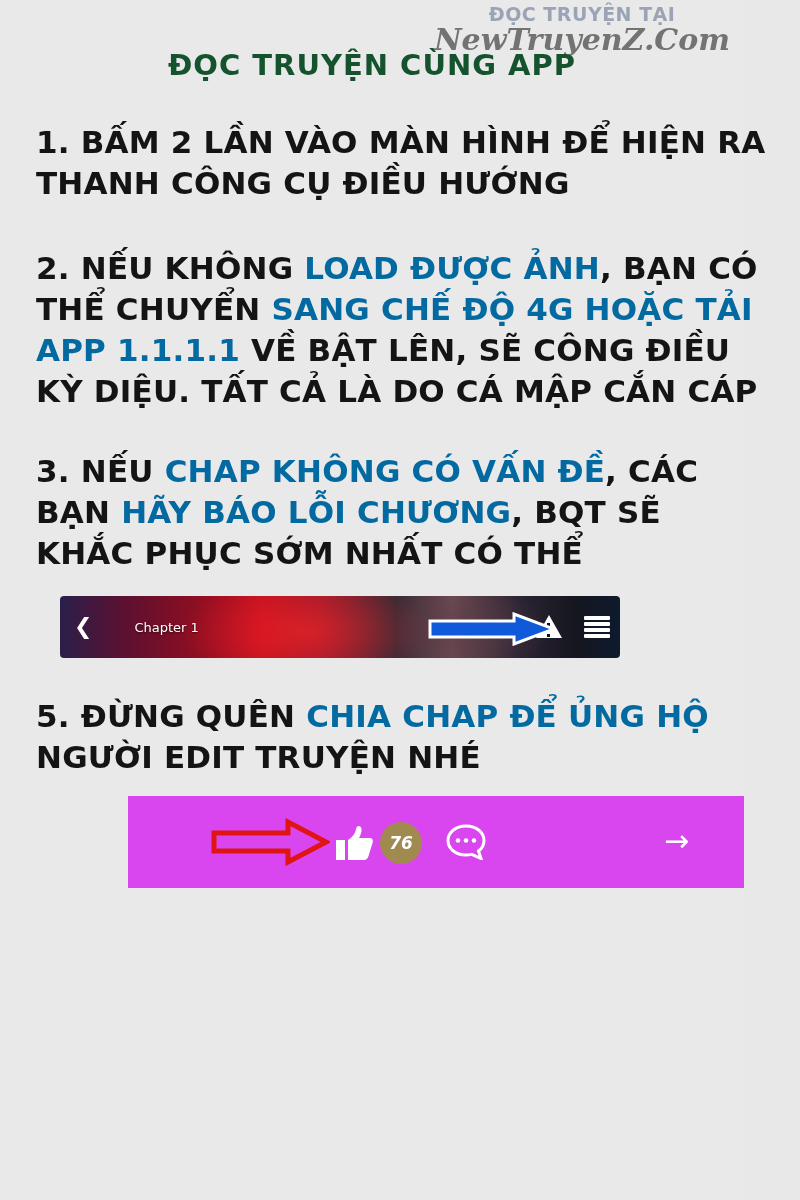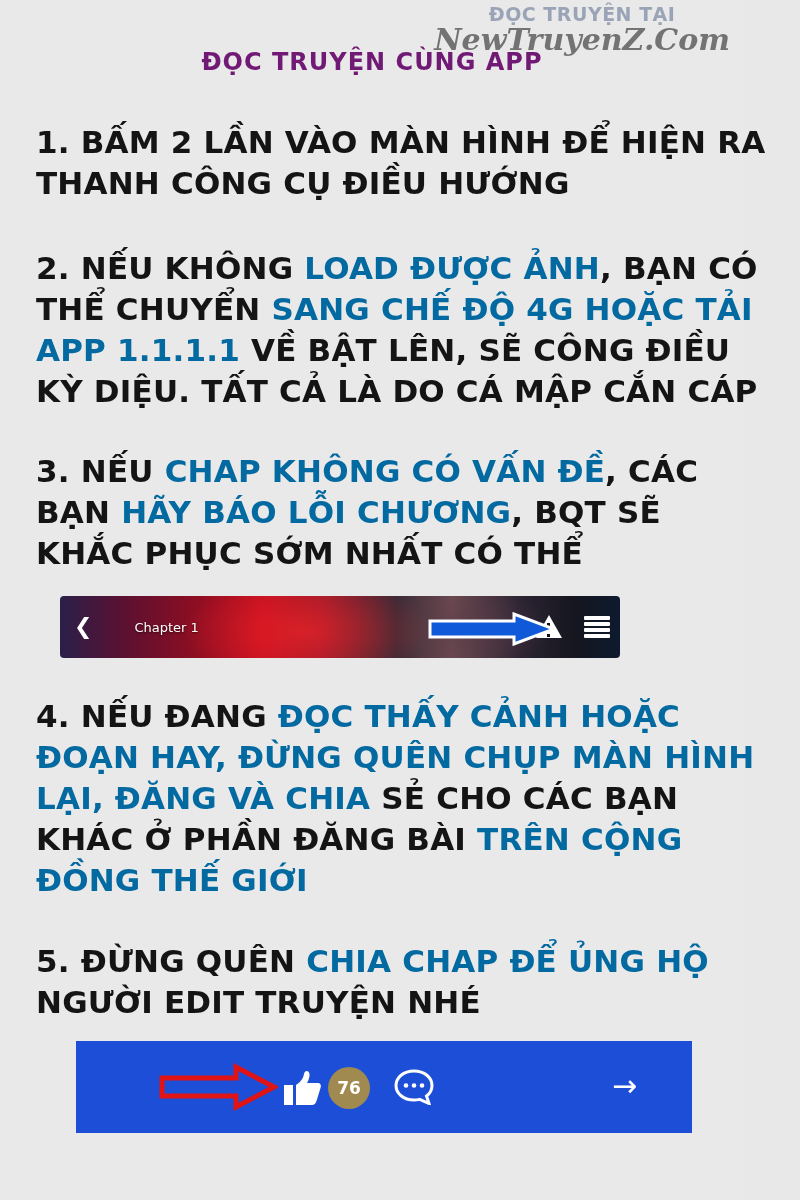--- a/index.html
+++ b/index.html
@@ -46,23 +46,23 @@
     margin-top: -2px;
   }
 
   
   .title {
     position: absolute;
     top: 48px;
     left: 0;
     width: 100%;
     text-align: center;
-    font-size: 24px;
-    font-weight: bold;
-    color: #701a75;
+    font-size: 29px;
+    font-weight: bold;
+    color: #14532d;
     letter-spacing: 1px;
   }
 
   
   .content {
     position: absolute;
     top: 122px;
     left: 36px;
     width: 730px;
   }
@@ -183,26 +183,27 @@
     left: 368px;
     top: 16px;
     width: 128px;
     height: 34px;
     z-index: 5;
   }
 
   
   .bottombar {
     position: relative;
-    margin-left: 40px;
+    margin-left: 92px;
     width: 616px;
     height: 92px;
-    background: #1d4ed8;
+    background: #d946ef;
     display: flex;
     align-items: center;
+    font-style: italic;
   }
   .red-arrow {
     position: absolute;
     left: 82px;
     top: 22px;
     width: 120px;
     height: 48px;
   }
   .thumb {
     position: absolute;
@@ -290,23 +291,20 @@
         </div>
       </div>
 
       <svg class="blue-arrow" viewBox="0 0 128 34">
         <polygon points="2,9 86,9 86,2 126,17 86,32 86,25 2,25" fill="#1059d8" stroke="#ffffff" stroke-width="3"></polygon>
       </svg>
     </div>
 
     <div style="height:38px"></div>
 
-    <div class="para p4">
-      <span>4. NẾU ĐANG </span><span class="red">ĐỌC THẤY CẢNH HOẶC ĐOẠN HAY, ĐỪNG QUÊN CHỤP MÀN HÌNH LẠI, ĐĂNG VÀ CHIA</span><span> SẺ CHO CÁC BẠN KHÁC Ở PHẦN ĐĂNG BÀI </span><span class="red">TRÊN CỘNG ĐỒNG THẾ GIỚI</span>
-    </div>
 
     <div class="para p5">
       <span>5. ĐỪNG QUÊN </span><span class="red">CHIA CHAP ĐỂ ỦNG HỘ</span><span> NGƯỜI EDIT TRUYỆN NHÉ</span>
     </div>
 
     <div class="bottombar">
       <svg class="red-arrow" viewBox="0 0 120 48">
         <polygon points="4,15 78,15 78,4 116,24 78,44 78,33 4,33" fill="none" stroke="#e01414" stroke-width="5"></polygon>
       </svg>
 

